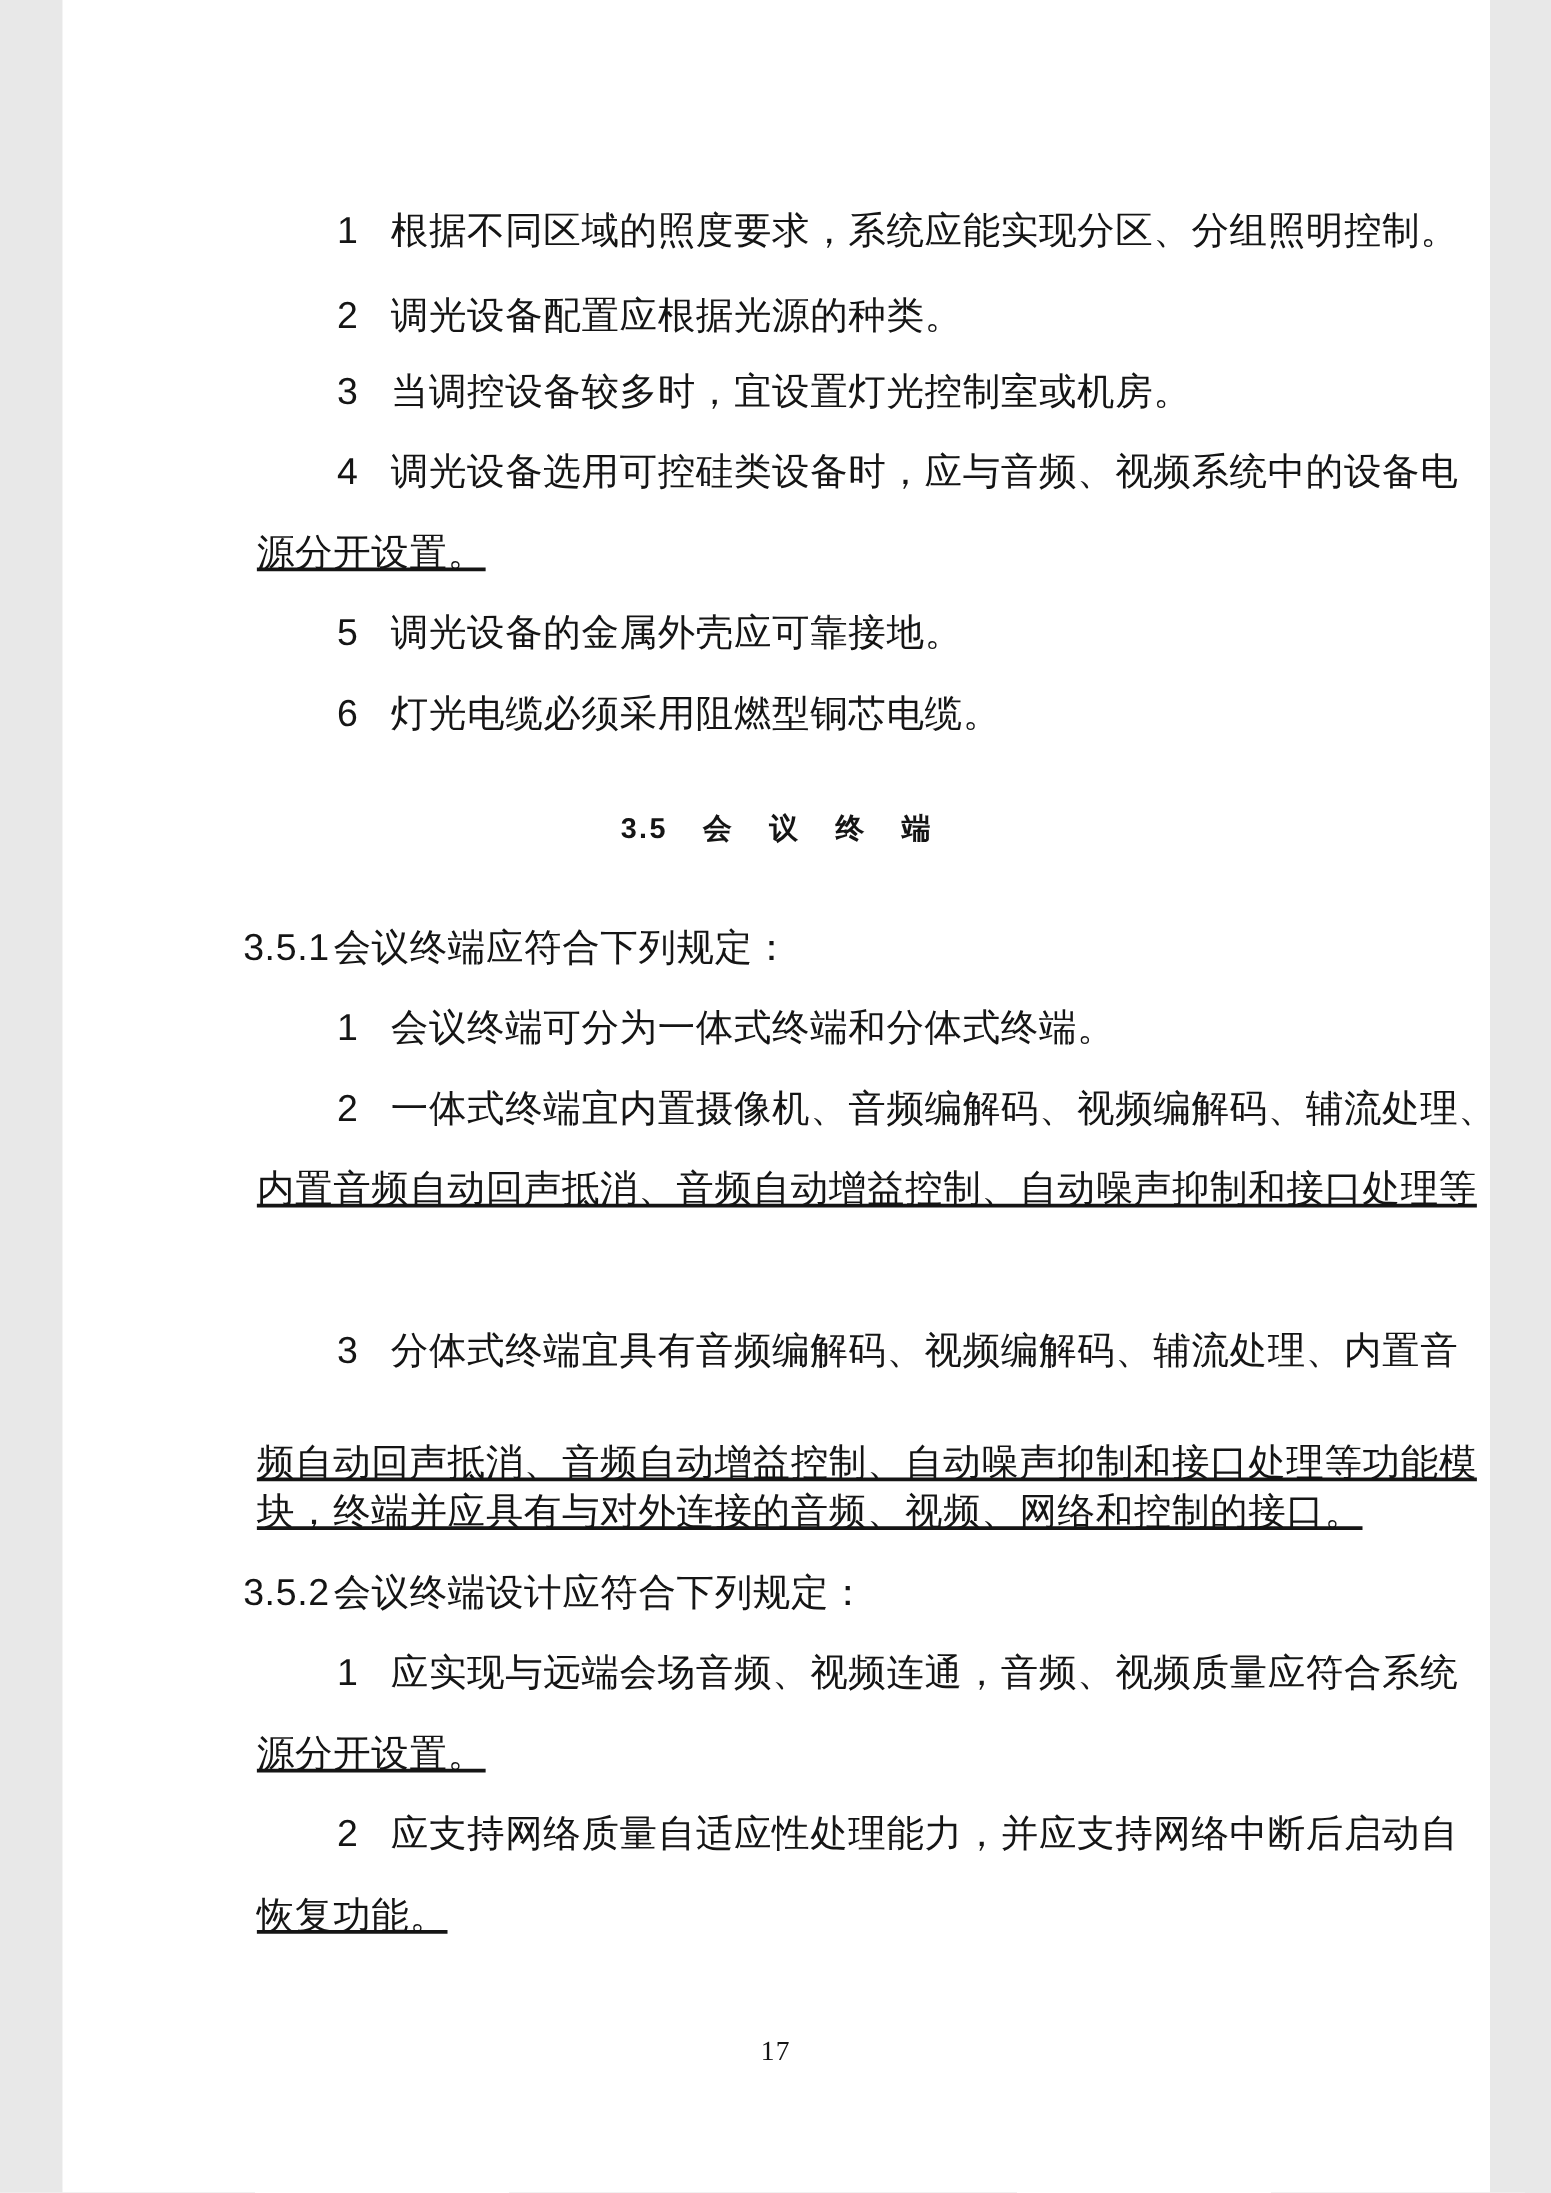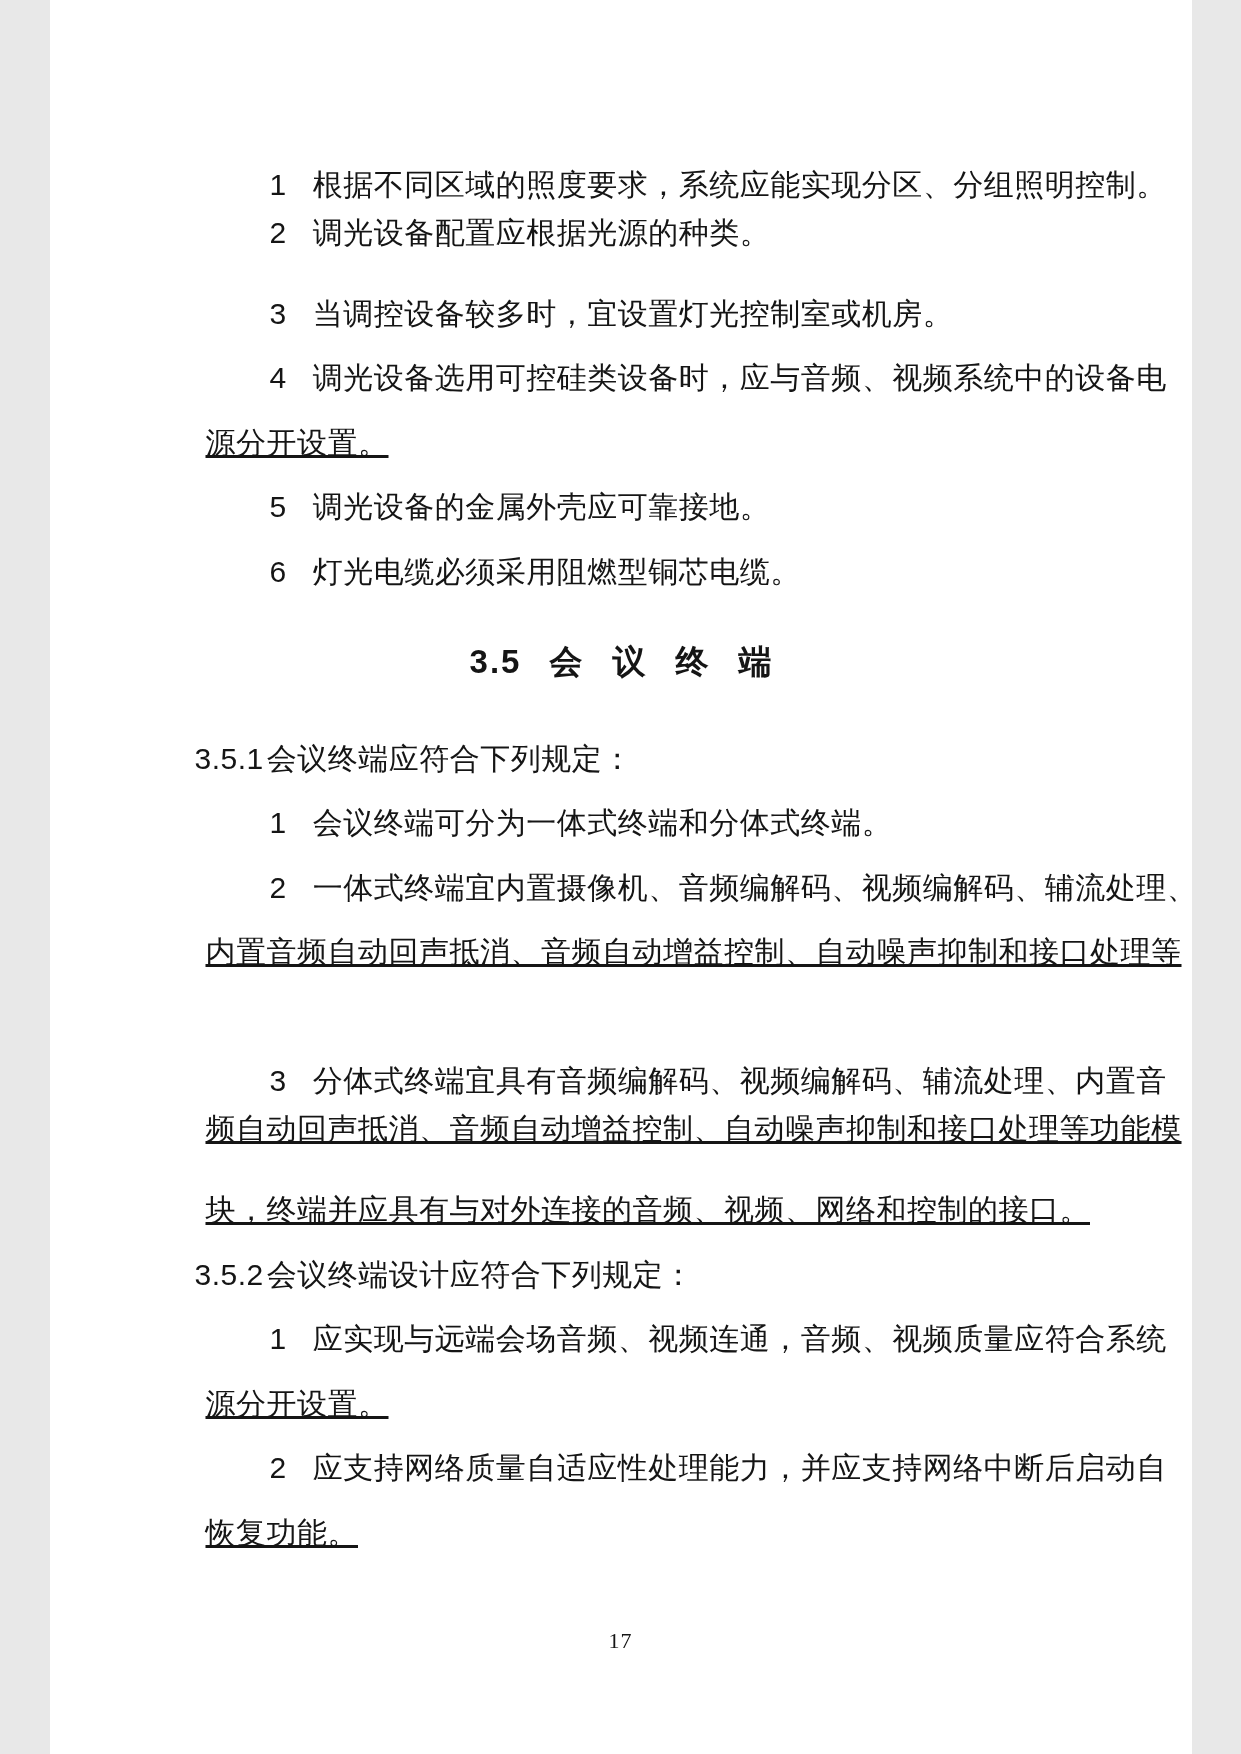--- a/index.html
+++ b/index.html
@@ -38,21 +38,21 @@
     font-weight:400;
     font-family:"Liberation Sans","DejaVu Sans",sans-serif;
     letter-spacing:0.5px;
   }
   
   .heading{
     left:0;width:100%;
     text-align:center;
     font-weight:700;
     font-family:"Liberation Sans","DejaVu Sans",sans-serif;
-    font-size:33px;
+    font-size:23px;
   }
   .heading .h-num{margin-right:28px;letter-spacing:2px;}
   .heading .h-title{letter-spacing:30px;margin-right:-30px;}
   
   .page-num{
     position:absolute;
     top:1624px;left:0;width:100%;
     text-align:center;
     font-size:22px;
     letter-spacing:1px;
@@ -61,21 +61,21 @@
 </style>
 </head>
 <body>
 
 <div class="page">
 
   <div class="ln item" style="top:168px">
     <span class="num">1</span><span class="txt">根据不同区域的照度要求，系统应能实现分区、分组照明控制。</span>
   </div>
 
-  <div class="ln item" style="top:216px">
+  <div class="ln item" style="top:236px">
     <span class="num">2</span><span class="txt">调光设备配置应根据光源的种类。</span>
   </div>
 
   <div class="ln item" style="top:297px">
     <span class="num">3</span><span class="txt">当调控设备较多时，宜设置灯光控制室或机房。</span>
   </div>
 
   <div class="ln item" style="top:361px">
     <span class="num">4</span><span class="txt">调光设备选用可控硅类设备时，应与音频、视频系统中的设备电</span>
   </div>
@@ -110,21 +110,21 @@
 
   <div class="ln cont" style="top:935px">
     <span class="txt">内置音频自动回声抵消、音频自动增益控制、自动噪声抑制和接口处理等</span>
   </div>
 
 
   <div class="ln item" style="top:1064px">
     <span class="num">3</span><span class="txt">分体式终端宜具有音频编解码、视频编解码、辅流处理、内置音</span>
   </div>
 
-  <div class="ln cont" style="top:1112px">
+  <div class="ln cont" style="top:1154px">
     <span class="txt">频自动回声抵消、音频自动增益控制、自动噪声抑制和接口处理等功能模</span>
   </div>
 
   <div class="ln cont" style="top:1193px">
     <span class="txt">块，终端并应具有与对外连接的音频、视频、网络和控制的接口。</span>
   </div>
 
   <div class="ln clause" style="top:1258px">
     <span class="num">3.5.2</span><span class="txt">会议终端设计应符合下列规定：</span>
   </div>

